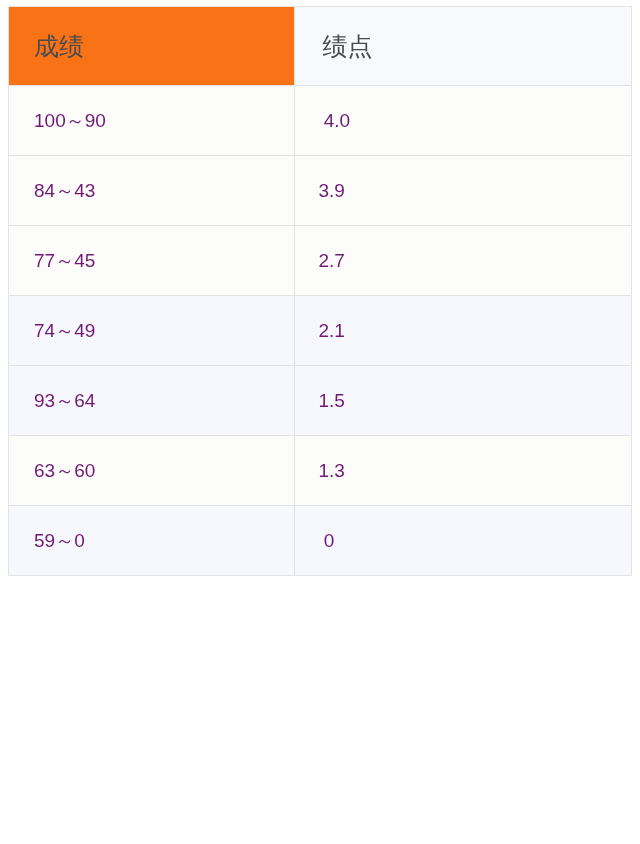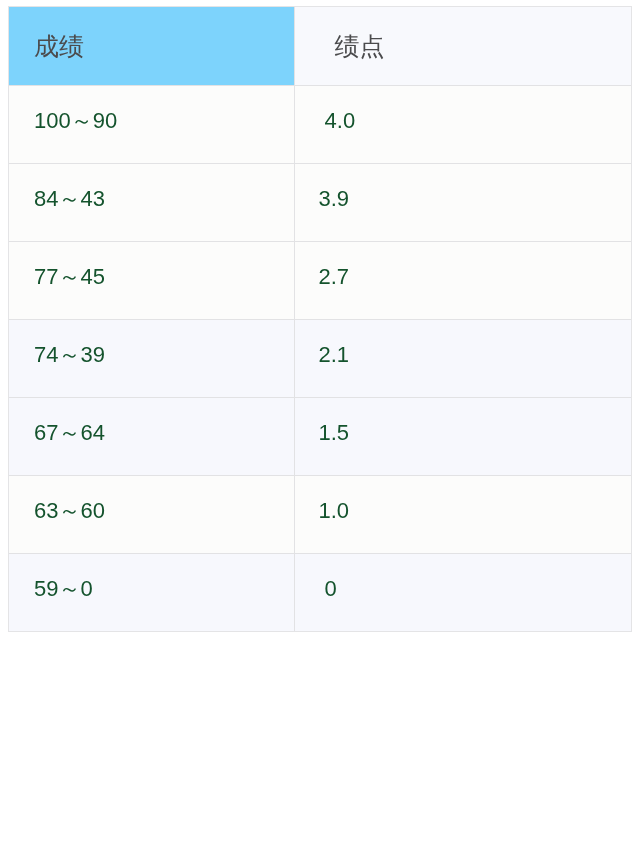--- a/index.html
+++ b/index.html
@@ -51,34 +51,34 @@
     background: #f7f8fd;
     color: #4b4b4d;
     font-size: 25px;
     font-weight: 400;
     padding: 0 0 0 25px;
     border-top: 1px solid #e4e4e6;
     border-bottom: 1px solid #e2e2e4;
     vertical-align: middle;
   }
   tr.head-row td.col-grade {
-    background: #7dd3fc;
+    background: #f97316;
   }
   tr.head-row td.col-point {
     background: #f8f9fd;
-    padding-left: 40px;
+    padding-left: 28px;
   }
 
   
   tr.data-row td {
     height: 69px;
-    font-size: 22px;
-    color: #14532d;
+    font-size: 19px;
+    color: #701a75;
     font-weight: 400;
-    padding: 0 0 8px 25px;
+    padding: 0 0 0 25px;
     border-bottom: 1px solid #e2e2e4;
     vertical-align: middle;
     white-space: pre;
   }
   tr.data-row td.col-point {
     padding-left: 24px;
   }
   tr.data-row.odd td {
     background: #fcfcfb;
   }
@@ -120,30 +120,30 @@
       </tr>
       <tr class="data-row odd">
         <td class="col-grade">84～43</td>
         <td class="col-point">3.9</td>
       </tr>
       <tr class="data-row odd">
         <td class="col-grade">77～45</td>
         <td class="col-point">2.7</td>
       </tr>
       <tr class="data-row even">
-        <td class="col-grade">74～39</td>
+        <td class="col-grade">74～49</td>
         <td class="col-point">2.1</td>
       </tr>
       <tr class="data-row even">
-        <td class="col-grade">67～64</td>
+        <td class="col-grade">93～64</td>
         <td class="col-point">1.5</td>
       </tr>
       <tr class="data-row odd">
         <td class="col-grade">63～60</td>
-        <td class="col-point">1.0</td>
+        <td class="col-point">1.3</td>
       </tr>
       <tr class="data-row even">
         <td class="col-grade">59～0</td>
         <td class="col-point"> 0</td>
       </tr>
 
     </tbody>
   </table>
 </div>
 

